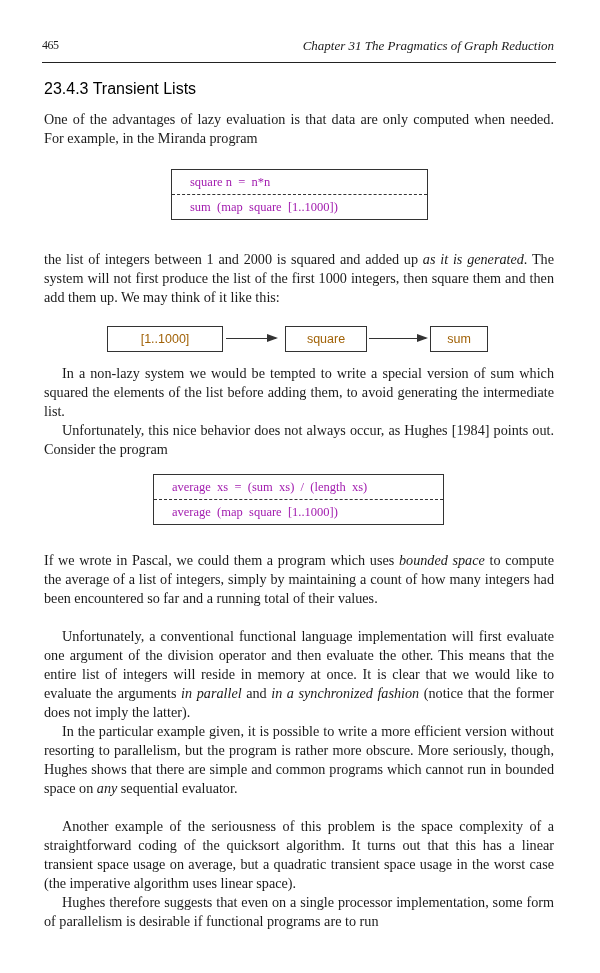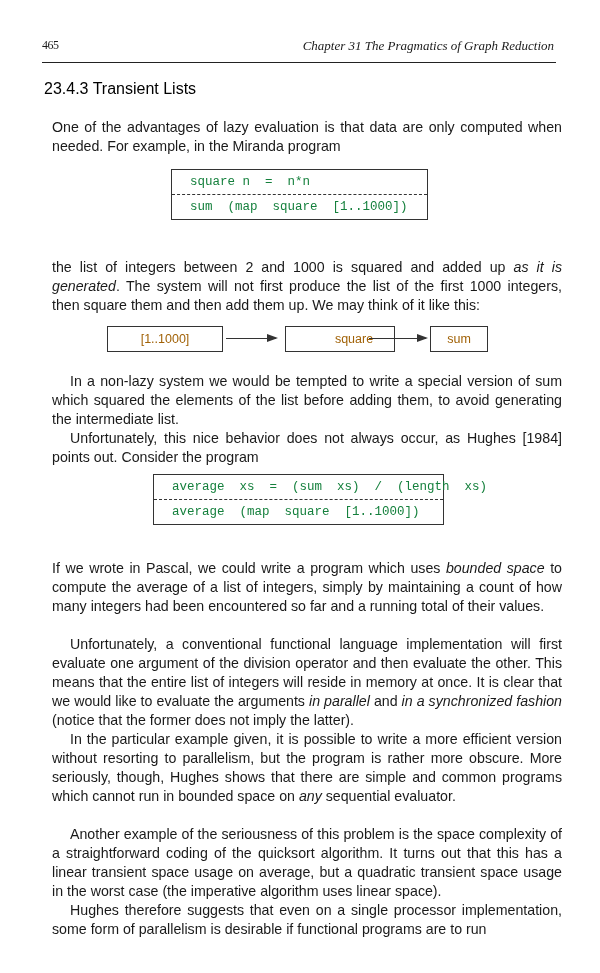--- a/index.html
+++ b/index.html
@@ -5,26 +5,26 @@
   html, body { margin: 0; padding: 0; background: #ffffff; }
   body { width: 600px; height: 973px; position: relative; overflow: hidden; color: #1a1a1a; }
   .page { position: absolute; left: 44px; top: 0; width: 510px; }
   .running-head { position: absolute; top: 38px; left: 0; width: 510px; height: 18px;
     font-family: "Liberation Serif", serif; font-size: 13px; }
   .folio { position: absolute; left: -2px; top: 0; font-size: 12px; letter-spacing: -0.5px; }
   .chapter-title { position: absolute; right: 0; top: 0; font-style: italic; font-size: 13px; }
   .head-rule { position: absolute; top: 62px; left: -2px; width: 514px; height: 0; border-top: 1.4px solid #222; }
   .section-title { position: absolute; top: 80px; left: 0; font-family: "Liberation Sans", sans-serif;
     font-size: 16px; color: #000000; }
-  .para { position: absolute; left: 0; width: 510px; font-family: Liberation Sans, sans-serif;
-    font-size: 14.2px; line-height: 18.9px; text-align: justify; margin: 8px; }
+  .para { position: absolute; left: 0; width: 510px; font-family: Liberation Serif, serif;
+    font-size: 14.2px; line-height: 18.9px; text-align: justify; margin: 0; }
   .para.indent { text-indent: 18px; }
   .para i { font-style: italic; }
-  .code-box { position: absolute; border: 1.3px solid #333; font-family: Liberation Mono, monospace;
-    font-size: 12.5px; color: #15803d; }
+  .code-box { position: absolute; border: 1.3px solid #333; font-family: Liberation Serif, serif;
+    font-size: 12.5px; color: #a21caf; }
   .code-line { height: 24px; line-height: 24px; padding-left: 18px; white-space: pre; }
   .code-sep { border-top: 1.3px dashed #333; }
   .flow-box { position: absolute; border: 1.3px solid #333; font-family: "Liberation Sans", sans-serif;
     font-size: 12.5px; text-align: center; height: 24px; line-height: 24px; top: 326px; color: #a16207; }
   .arrow { position: absolute; top: 338px; height: 0; border-top: 1.3px solid #333; }
   .arrow::after { content: ""; position: absolute; right: -2px; top: -5px; border-left: 11px solid #333;
     border-top: 4px solid transparent; border-bottom: 4px solid transparent; }
 </style>
 </head>
 <body>
@@ -40,41 +40,41 @@
   <div class="section-title">23.4.3  Transient Lists</div>
 
   <p class="para" style="top:110px;">One of the advantages of lazy evaluation is that data are only computed when needed. For example, in the Miranda program</p>
 
   <div class="code-box" style="left:127px; top:169px; width:255px;">
     <div class="code-line">square n  =  n*n</div>
     <div class="code-sep"></div>
     <div class="code-line">sum  (map  square  [1..1000])</div>
   </div>
 
-  <p class="para" style="top:250px;"><span>the list of integers between 2 and 1000 is squared and added up </span><i>as it is generated</i><span>. The system will not first produce the list of the first 1000 integers, then square them and then add them up. We may think of it like this:</span></p>
+  <p class="para" style="top:250px;"><span>the list of integers between 1 and 2000 is squared and added up </span><i>as it is generated</i><span>. The system will not first produce the list of the first 1000 integers, then square them and then add them up. We may think of it like this:</span></p>
 
   <div>
     <div class="flow-box" style="left:63px; width:114px;">[1..1000]</div>
     <div class="arrow" style="left:182px; width:50px;"></div>
-    <div class="flow-box" style="left:241px; width:80px;padding-left:28px;">square</div>
+    <div class="flow-box" style="left:241px; width:80px;">square</div>
     <div class="arrow" style="left:325px; width:57px;"></div>
     <div class="flow-box" style="left:386px; width:56px;">sum</div>
   </div>
 
   <p class="para indent" style="top:364px;">In a non-lazy system we would be tempted to write a special version of sum which squared the elements of the list before adding them, to avoid generating the intermediate list.</p>
 
   <p class="para indent" style="top:421px;">Unfortunately, this nice behavior does not always occur, as Hughes [1984] points out. Consider the program</p>
 
   <div class="code-box" style="left:109px; top:474px; width:289px;">
     <div class="code-line">average  xs  =  (sum  xs)  /  (length  xs)</div>
     <div class="code-sep"></div>
     <div class="code-line">average  (map  square  [1..1000])</div>
   </div>
 
-  <p class="para" style="top:551px;"><span>If we wrote in Pascal, we could write a program which uses </span><i>bounded space</i><span> to compute the average of a list of integers, simply by maintaining a count of how many integers had been encountered so far and a running total of their values.</span></p>
+  <p class="para" style="top:551px;"><span>If we wrote in Pascal, we could them a program which uses </span><i>bounded space</i><span> to compute the average of a list of integers, simply by maintaining a count of how many integers had been encountered so far and a running total of their values.</span></p>
 
   <p class="para indent" style="top:627px;"><span>Unfortunately, a conventional functional language implementation will first evaluate one argument of the division operator and then evaluate the other. This means that the entire list of integers will reside in memory at once. It is clear that we would like to evaluate the arguments </span><i>in parallel</i><span> and </span><i>in a synchronized fashion</i><span> (notice that the former does not imply the latter).</span></p>
 
   <p class="para indent" style="top:722px;"><span>In the particular example given, it is possible to write a more efficient version without resorting to parallelism, but the program is rather more obscure. More seriously, though, Hughes shows that there are simple and common programs which cannot run in bounded space on </span><i>any</i><span> sequential evaluator.</span></p>
 
   <p class="para indent" style="top:817px;">Another example of the seriousness of this problem is the space complexity of a straightforward coding of the quicksort algorithm. It turns out that this has a linear transient space usage on average, but a quadratic transient space usage in the worst case (the imperative algorithm uses linear space).</p>
 
   <p class="para indent" style="top:893px;">Hughes therefore suggests that even on a single processor implementation, some form of parallelism is desirable if functional programs are to run</p>
 
 </div>

